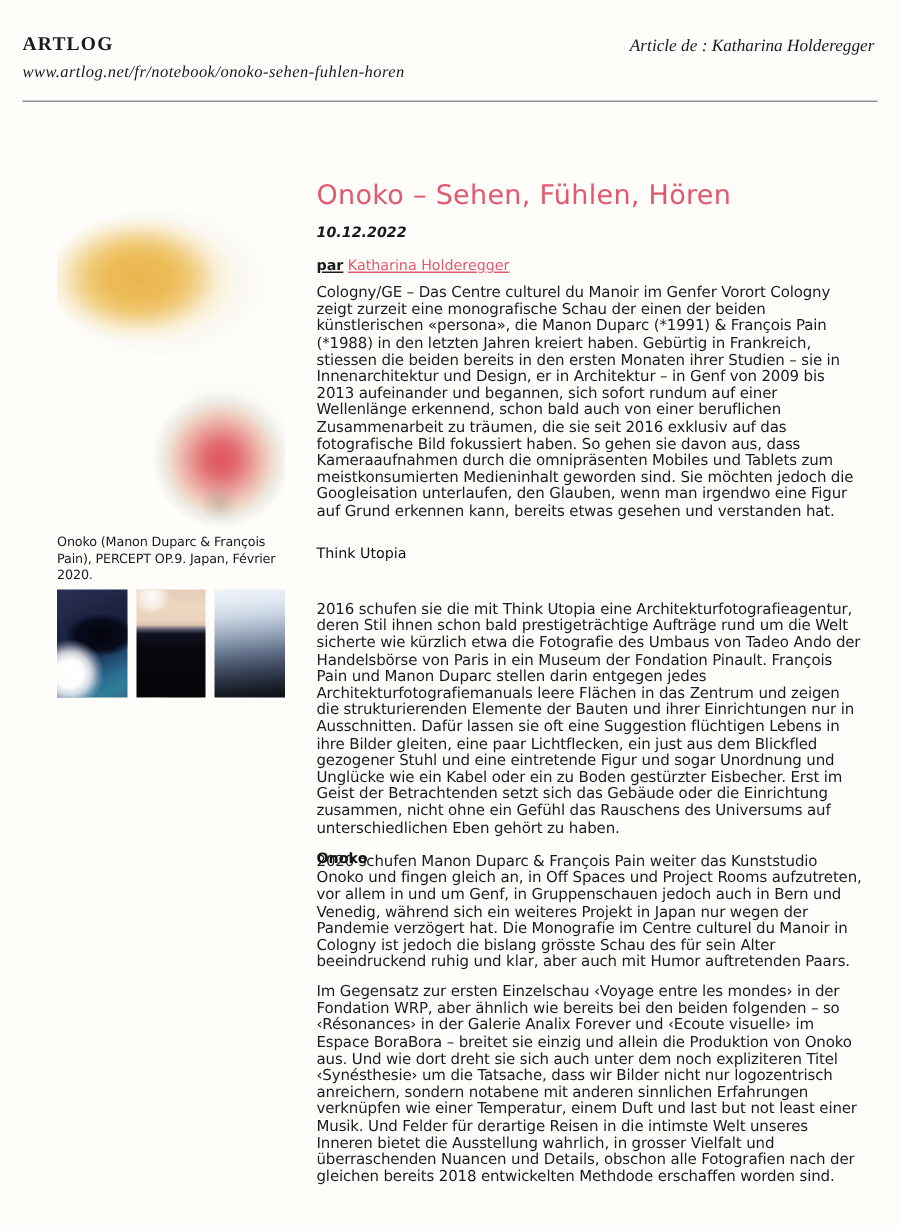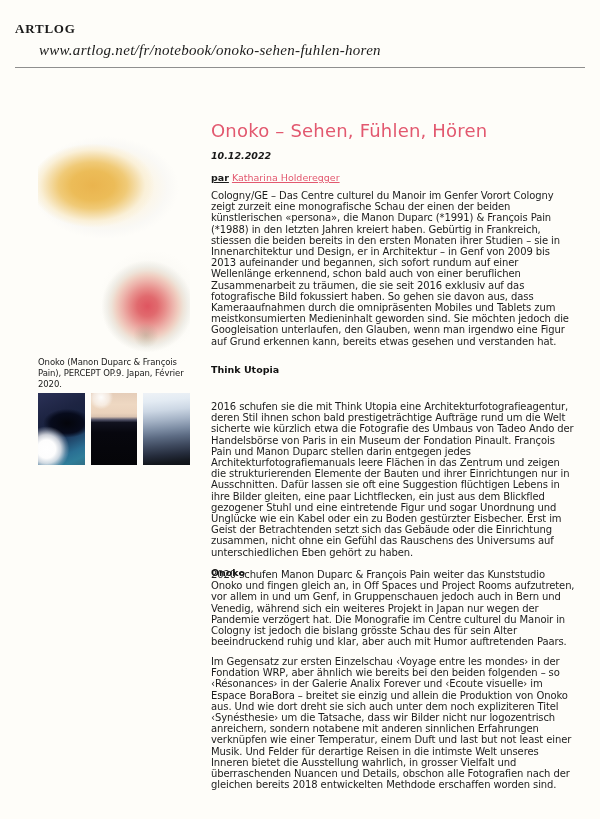--- a/index.html
+++ b/index.html
@@ -10,21 +10,21 @@
   }
   
   .brand{
     position:absolute; left:15px; top:21px;
     font-family:"Liberation Serif",serif; font-weight:bold;
     font-size:13px; letter-spacing:0.8px; color:#1a1a1a;
   }
   .site-url{
     position:absolute; left:15px; top:42px;
     font-family:"Liberation Serif",serif; font-style:italic;
-    font-size:15px; letter-spacing:0.3px; color:#1a1a1a;margin-left:24px;
+    font-size:11px; letter-spacing:0.3px; color:#1a1a1a;
   }
   .hdr-right{
     position:absolute; right:17px; top:22px; text-align:right;
     font-family:"Liberation Serif",serif; font-style:italic;
     font-size:11.5px; line-height:18px; color:#1a1a1a;
   }
   .rule{
     position:absolute; left:15px; right:15px; top:67px;
     border-top:1px solid #8f8f8f; height:0;
   }
@@ -76,34 +76,35 @@
   }
   .art-date{ top:150px; font-size:9.5px; font-weight:bold; color:#1a1a1a;font-style:italic; }
   .byline{ top:172px; font-size:9.5px; color:#1a1a1a; }
   .byline .prefix{ font-weight:bold; margin-right:3px;text-decoration:underline; }
   .byline a{ color:#e2586f; text-decoration:underline; cursor:pointer;margin-top:12px; }
   .body-p{
     width:365px; font-size:10px; line-height:11.2px;
     letter-spacing:-0.1px; color:#1c1c1c;
   }
   .p1{ top:190px; }
-  .h-think{ top:364px; font-size:9.5px; font-weight:bold; color:#111; }
+  .h-think{ top:364px; font-size:9.5px; font-weight:normal; color:#111; }
   .p2{ top:381px;margin-top:20px; }
   .h-onoko{ top:552px; font-size:9.5px; font-weight:bold; color:#111;margin-top:15px; }
   .p3{ top:569px; }
   .p4{ top:656px; }
 </style>
 </head>
 <body>
 
 <div class="page">
 
   <div class="brand">ARTLOG</div>
   <div class="site-url">www.artlog.net/fr/notebook/onoko-sehen-fuhlen-horen</div>
   <div class="hdr-right">
+    <div>Article de : Katharina Holderegger</div>
   </div>
   <div class="rule"></div>
 
   <div class="figure-col">
     <div class="art-img img1"></div>
     <div class="art-img img2"></div>
     <div class="fig-caption">Onoko (Manon Duparc &amp; François Pain), PERCEPT OP.9. Japan, Février 2020.</div>
     <div class="thumbs">
       <div class="thumb thumb1"></div>
       <div class="thumb thumb2"></div>

